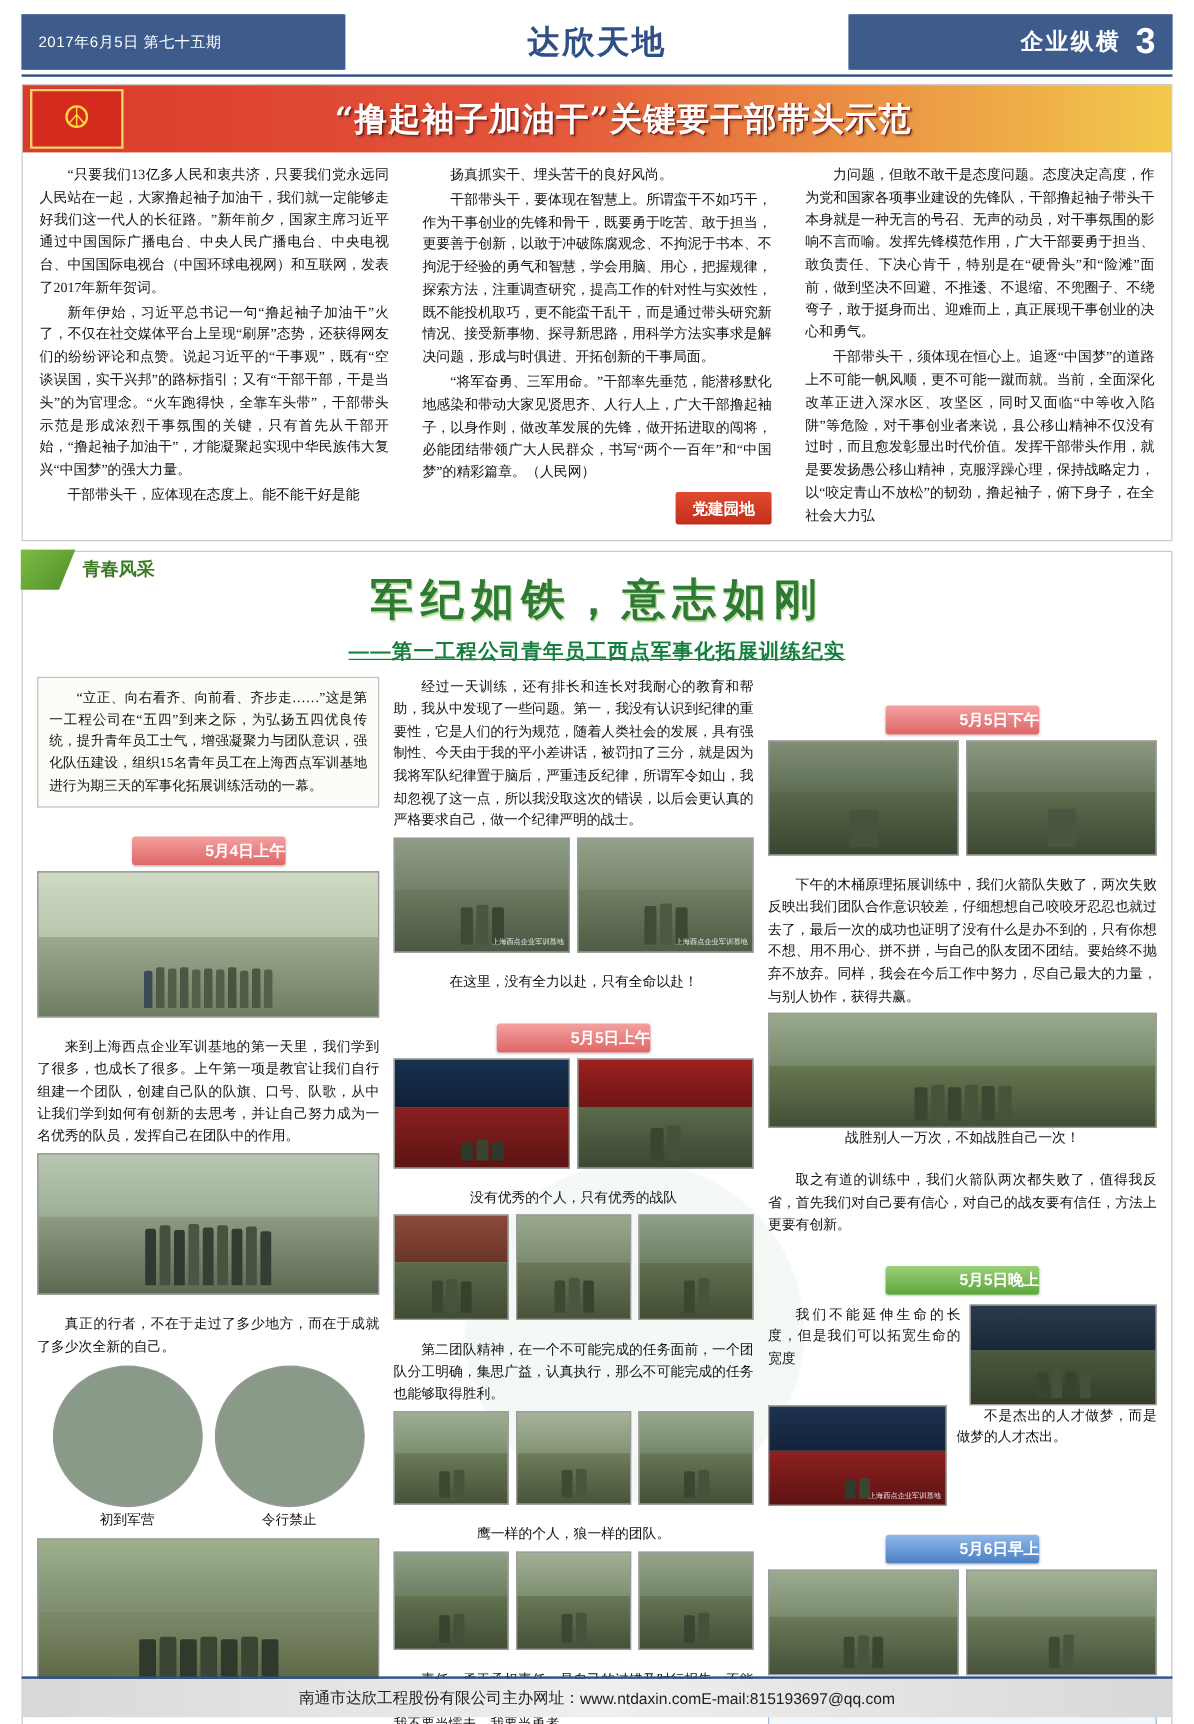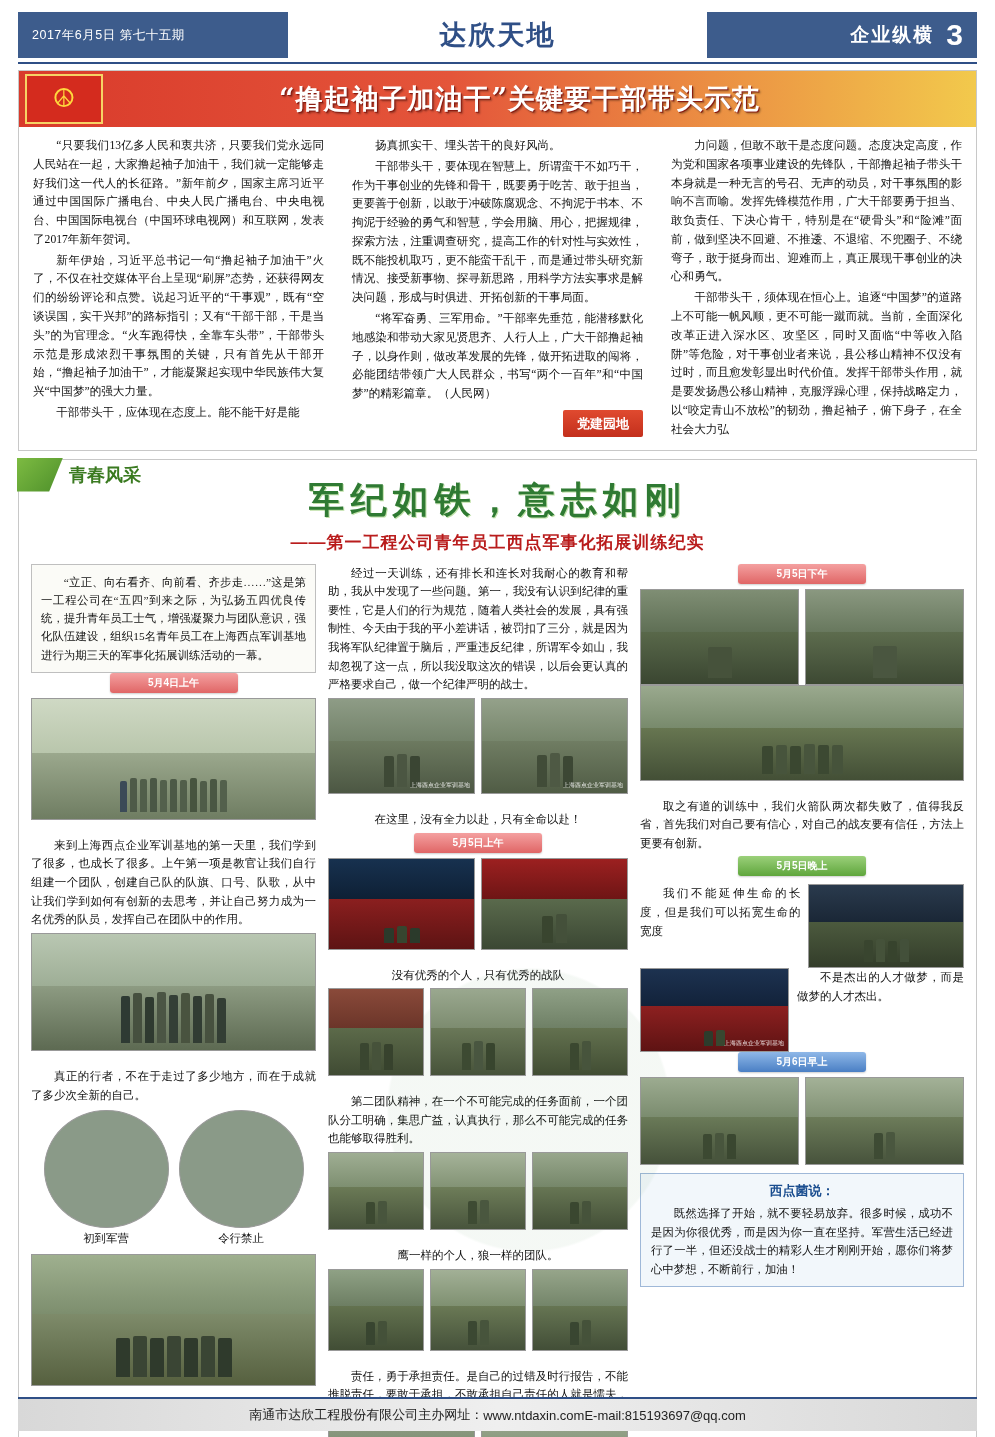--- a/index.html
+++ b/index.html
@@ -148,44 +148,45 @@
   }
   .corner-tab .leaf {
     width: 46px; height: 34px;
     background: linear-gradient(135deg,#7dbb42,#4d8f2a);
     clip-path: polygon(0 0,100% 0,70% 100%,0 100%);
   }
   .corner-tab .lbl {
     background: #fff;
     color: #3a7a20;
     font-weight: bold;
-    font-size: 18px;
+    font-size: 15px;
     padding: 2px 6px;
     font-family:"Liberation Sans",sans-serif;
   }
   .feature-title {
     text-align:center;
     padding-top: 16px;
   }
   .feature-title h1 {
     margin: 0;
     font-family:"DejaVu Serif", serif;
     font-size: 36px;
     font-weight: bold;
     color: #2f7a33;
     letter-spacing: 6px;
     text-shadow: 1px 1px 0 #bfe0a8;
   }
   .feature-title h2 {
     margin: 6px 0 0 0;
     font-size: 17px;
-    color: #b91c1c;
+    color: #15803d;
     font-weight: bold;
     letter-spacing: 1px;
     font-family:"Liberation Sans",sans-serif;
+    text-decoration:underline;
   }
   .feature-body {
     display:flex;
     gap: 12px;
     padding: 10px 12px 0 12px;
   }
   .fcol { flex: 1; }
   .fcol.left { width: 285px; flex: 0 0 285px; }
   .fcol.mid  { width: 300px; flex: 0 0 300px; }
   .fcol.right{ flex: 1; }
@@ -194,27 +195,27 @@
     border: 1px solid #bfbfbf;
     background: #fbfbf7;
     padding: 8px 9px;
     font-size: 11.4px;
     line-height: 1.6;
     text-align: justify;
   }
   .quote-box p { margin:0; text-indent:2em; }
 
   .date-chip {
-    margin: 0 auto 5px auto;
+    margin: 24px auto 5px auto;
     width: 128px;
-    text-align:center;
+    text-align:right;
     background: linear-gradient(to bottom,#f4a0a0,#e06666);
     color:#fff;
     font-weight:bold;
-    font-size: 10px;
+    font-size: 13px;
     padding: 3px 0;
     border-radius: 3px;
     font-family:"Liberation Sans",sans-serif;
     box-shadow: 0 1px 2px rgba(0,0,0,.2);
     position: relative;
   }
   .date-chip.green { background: linear-gradient(to bottom,#9bd07a,#5fa63c); }
   .date-chip.blue  { background: linear-gradient(to bottom,#8fb8e8,#4a7fc4); }
 
   .ptext {
@@ -595,34 +596,36 @@
           </div>
           <div class="photo" style="height:96px">
             <div class="sky" style="background:linear-gradient(#8a9880,#68785e)"></div>
             <div class="ground" style="background:linear-gradient(#5d6c4e,#3d4933)"></div>
             <div class="figs" style="height:55%">
                 <div class="fig" style="height:62%;background:#4a5640;width:24px"></div>
               </div>
           </div>
         </div>
 
+        <p class="ptext">下午的木桶原理拓展训练中，我们火箭队失败了，两次失败反映出我们团队合作意识较差，仔细想想自己咬咬牙忍忍也就过去了，最后一次的成功也证明了没有什么是办不到的，只有你想不想、用不用心、拼不拼，与自己的队友团不团结。要始终不抛弃不放弃。同样，我会在今后工作中努力，尽自己最大的力量，与别人协作，获得共赢。</p>
 
         <div class="photo" style="height:96px">
           <div class="sky" style="background:linear-gradient(#9aa98e,#788a6c)"></div>
           <div class="ground" style="background:linear-gradient(#677651,#434f36)"></div>
           <div class="figs">
             <div class="fig" style="height:70%;background:#3b4831;width:11px"></div>
             <div class="fig" style="height:74%;background:#47543c;width:11px"></div>
             <div class="fig" style="height:71%;background:#3a4730;width:11px"></div>
             <div class="fig" style="height:75%;background:#48553d;width:11px"></div>
             <div class="fig" style="height:72%;background:#3c4932;width:11px"></div>
             <div class="fig" style="height:73%;background:#46533b;width:11px"></div>
           </div>
         </div>
 
+        <p class="ptext center" style="margin-top:0">战胜别人一万次，不如战胜自己一次！</p>
         <p class="ptext">取之有道的训练中，我们火箭队两次都失败了，值得我反省，首先我们对自己要有信心，对自己的战友要有信任，方法上更要有创新。</p>
 
         <div class="date-chip green">5月5日晚上</div>
 
         <div style="display:flex;gap:8px;align-items:flex-start;margin-top:8px">
           <p class="ptext" style="flex:1;margin:0">我们不能延伸生命的长度，但是我们可以拓宽生命的宽度</p>
           <div class="photo" style="height:84px;flex:0 0 48%">
             <div class="sky" style="background:linear-gradient(#2a3a4d,#1a2736)"></div>
             <div class="ground" style="background:linear-gradient(#4c5a3e,#333d2a)"></div>
             <div class="figs">

